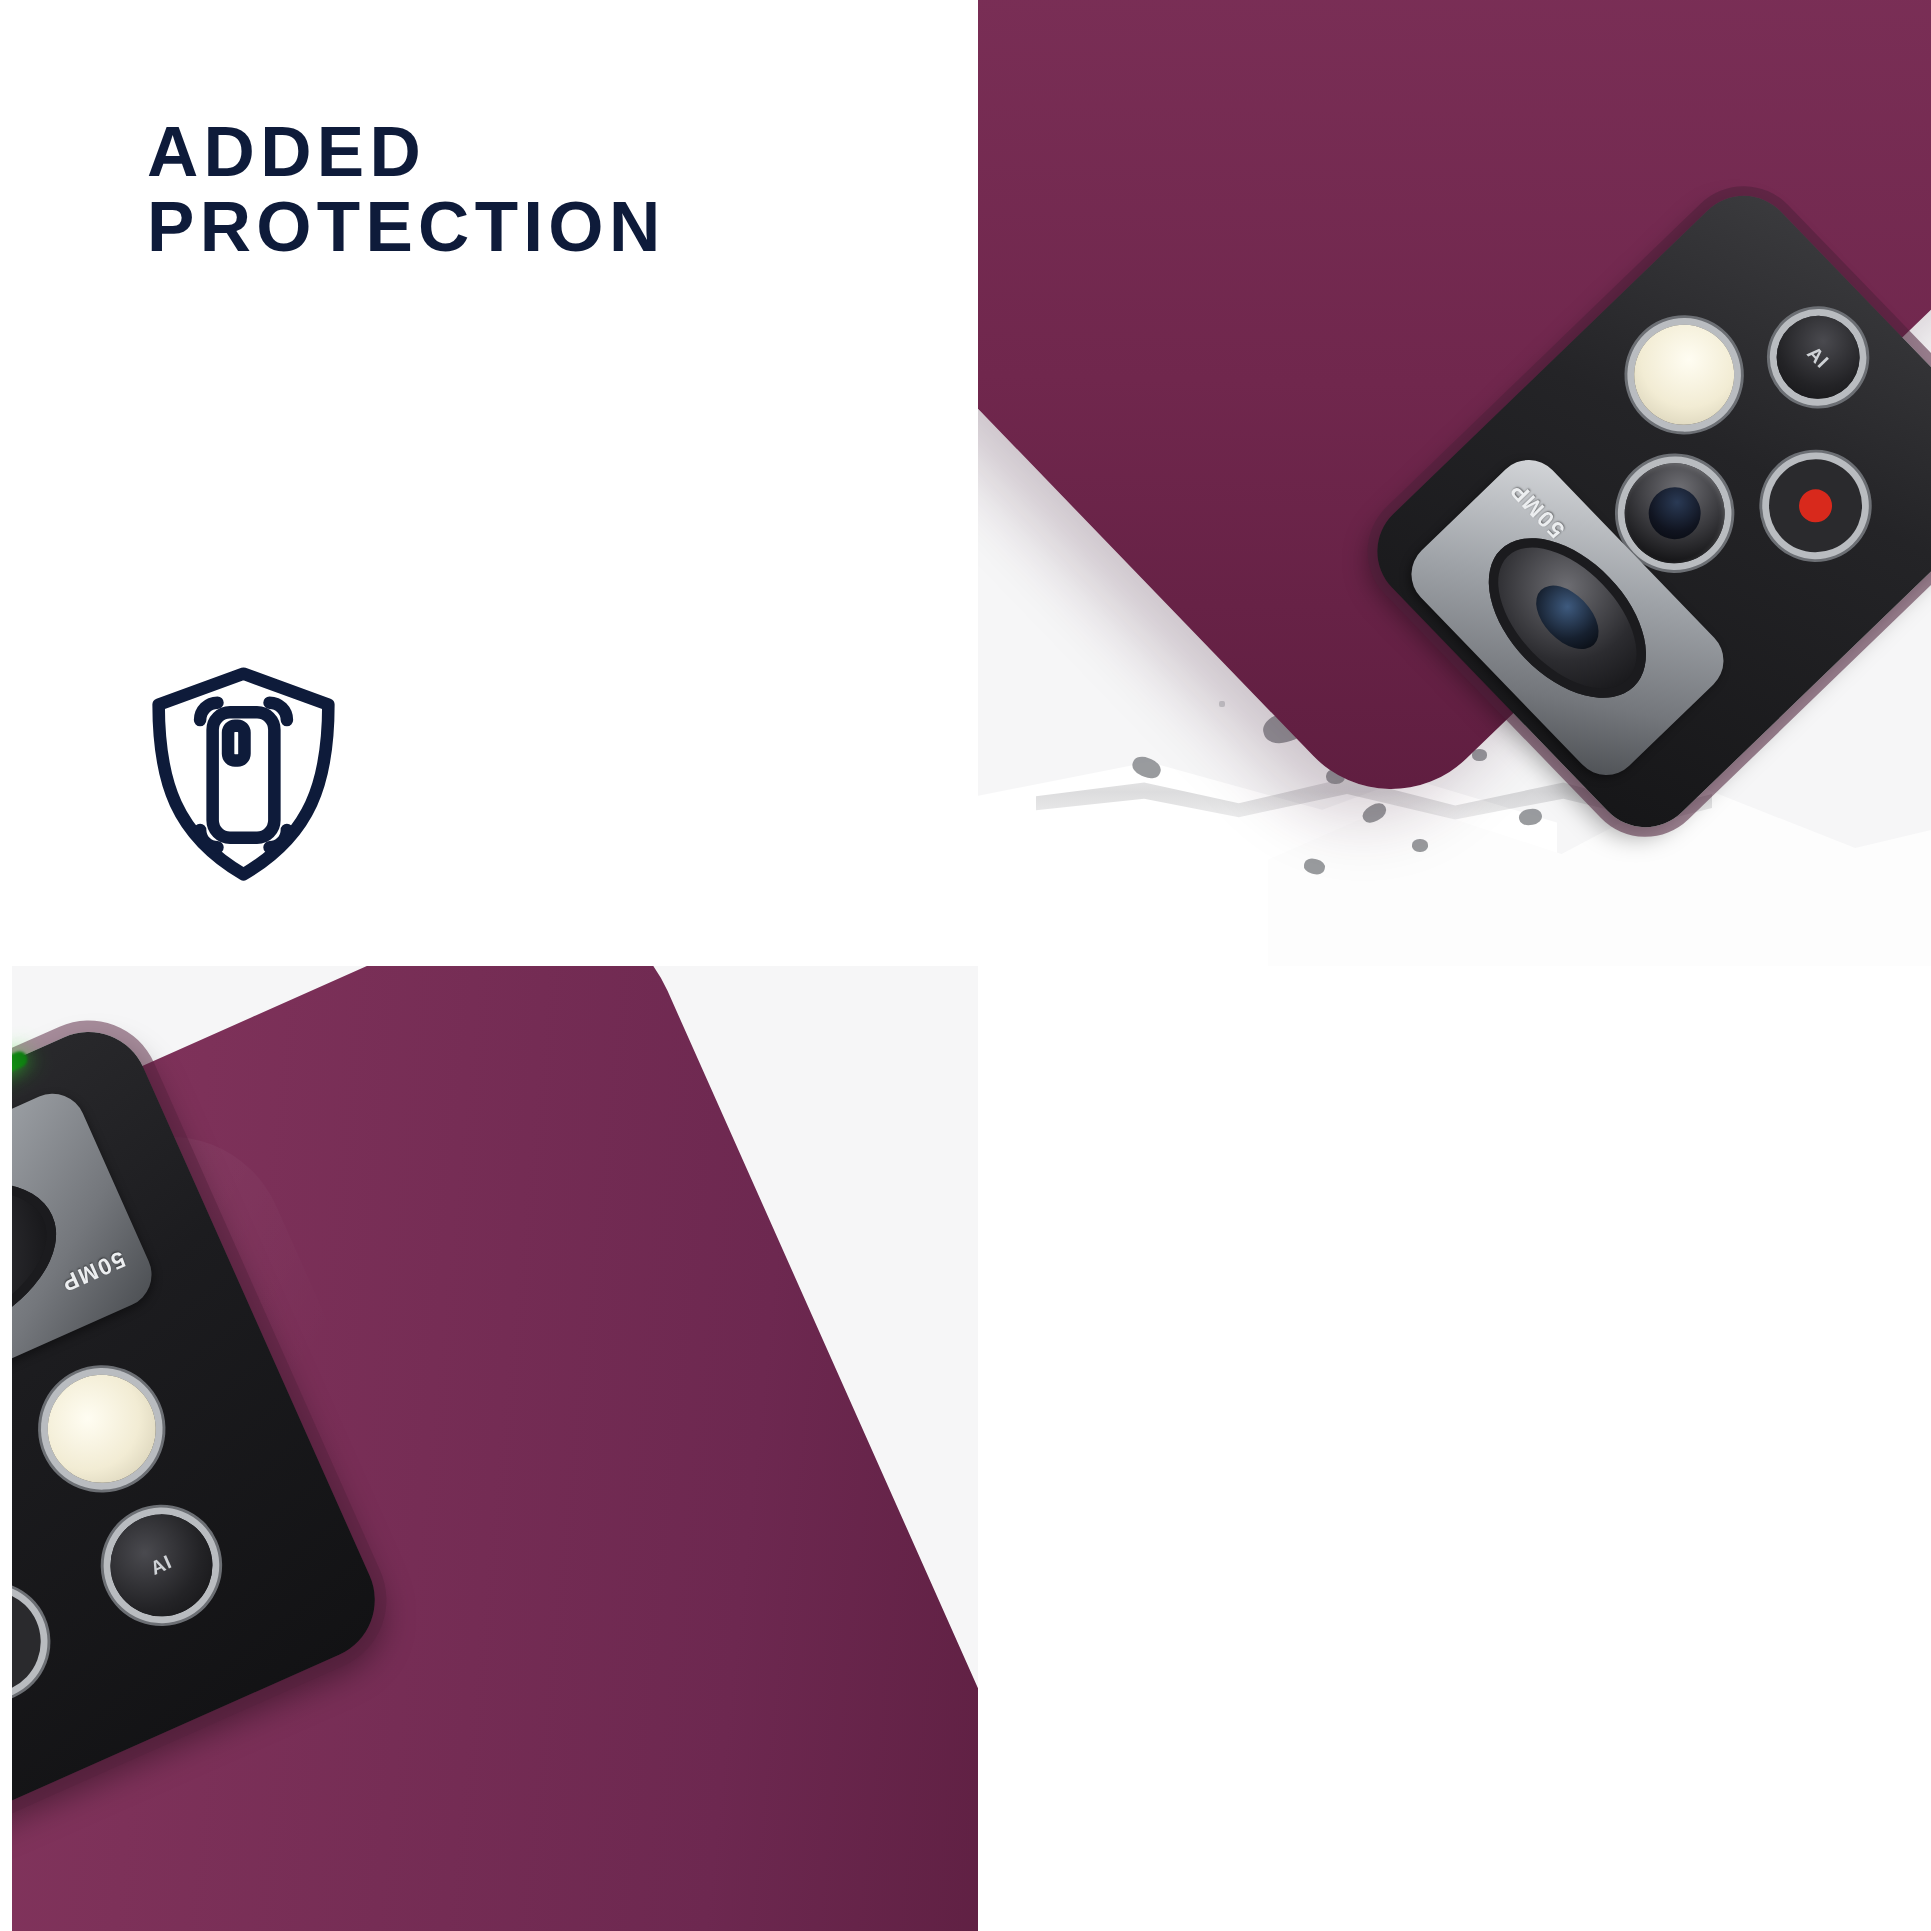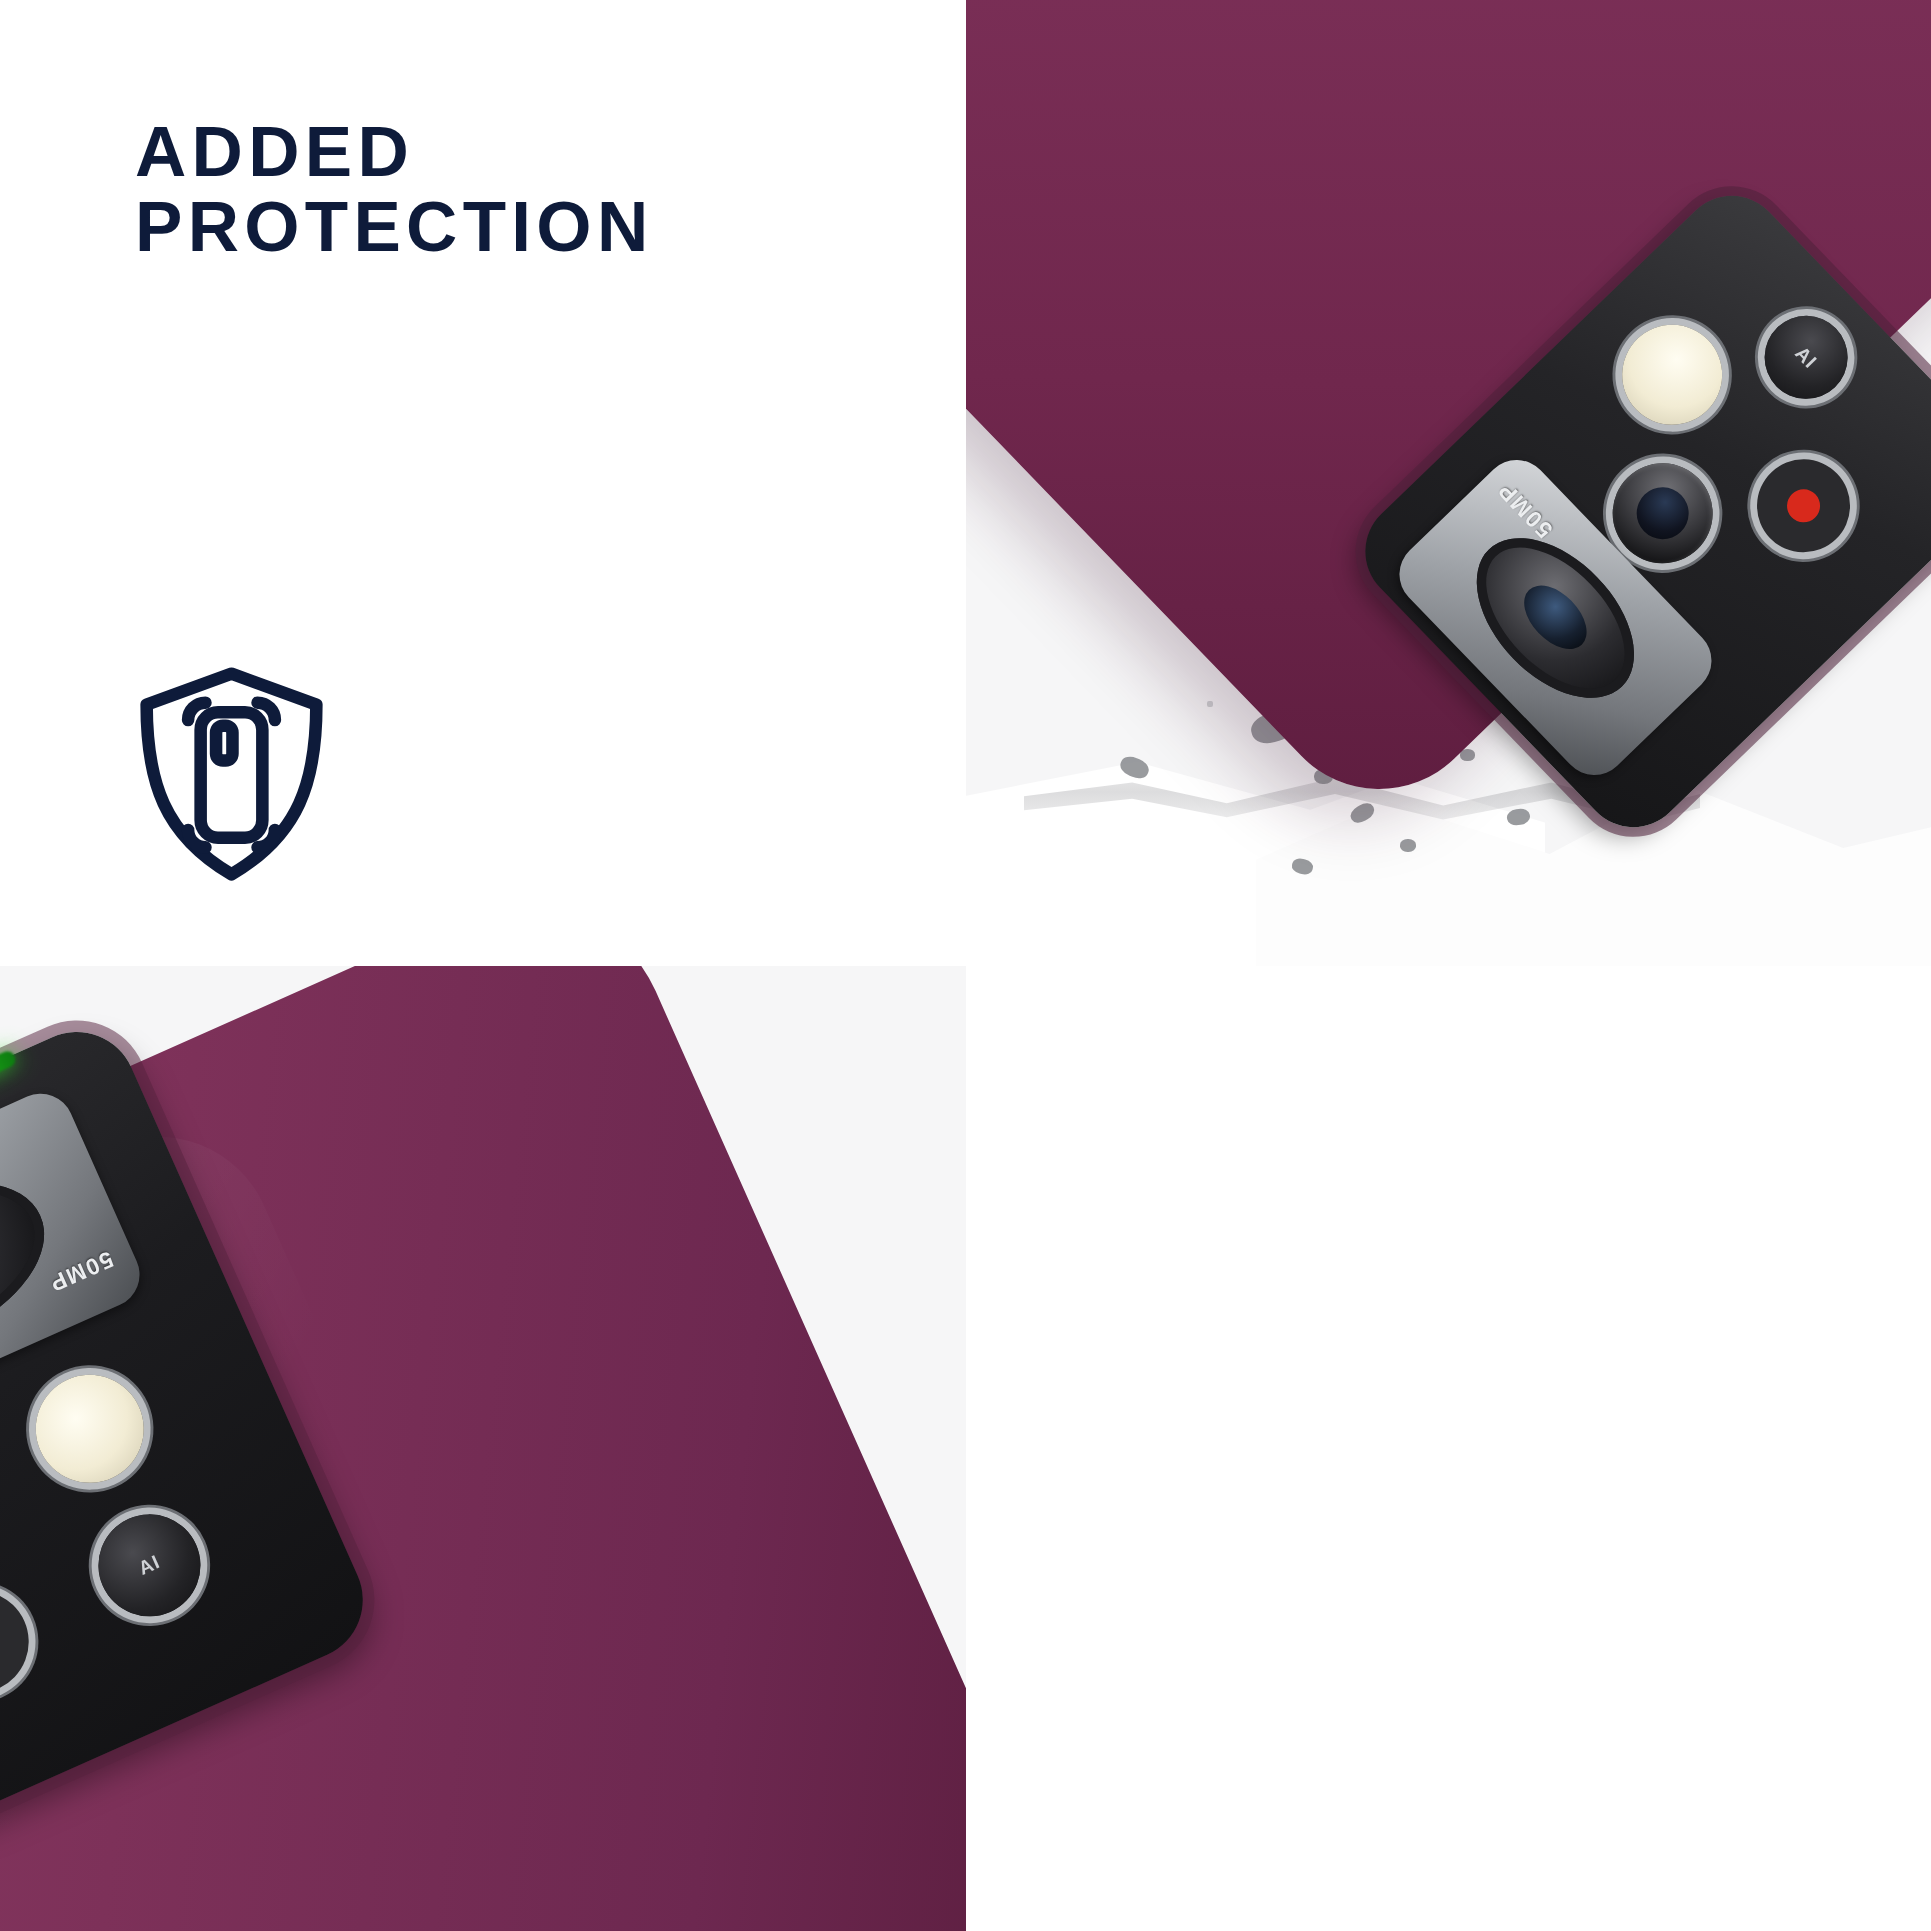--- a/index.html
+++ b/index.html
@@ -8,20 +8,21 @@
     font-family:"Liberation Sans", sans-serif;
     background:#ffffff;
     overflow:hidden;
   }
   .grid {
     position:relative;
     width:1911px; height:1931px;
     display:grid;
     grid-template-columns:966px 966px;
     grid-template-rows:966px 966px;
+    margin-left:12px;
   }
   .panel { position:relative; overflow:hidden; }
   .panel.white { background:#ffffff; }
   .panel.grey  { background:#f6f6f7; }
 
   
   .txtwrap { position:absolute; left:135px; top:114px; width:734px; }
   .txtwrap.br { left:147px; top:145px; }
 
   .headline {

